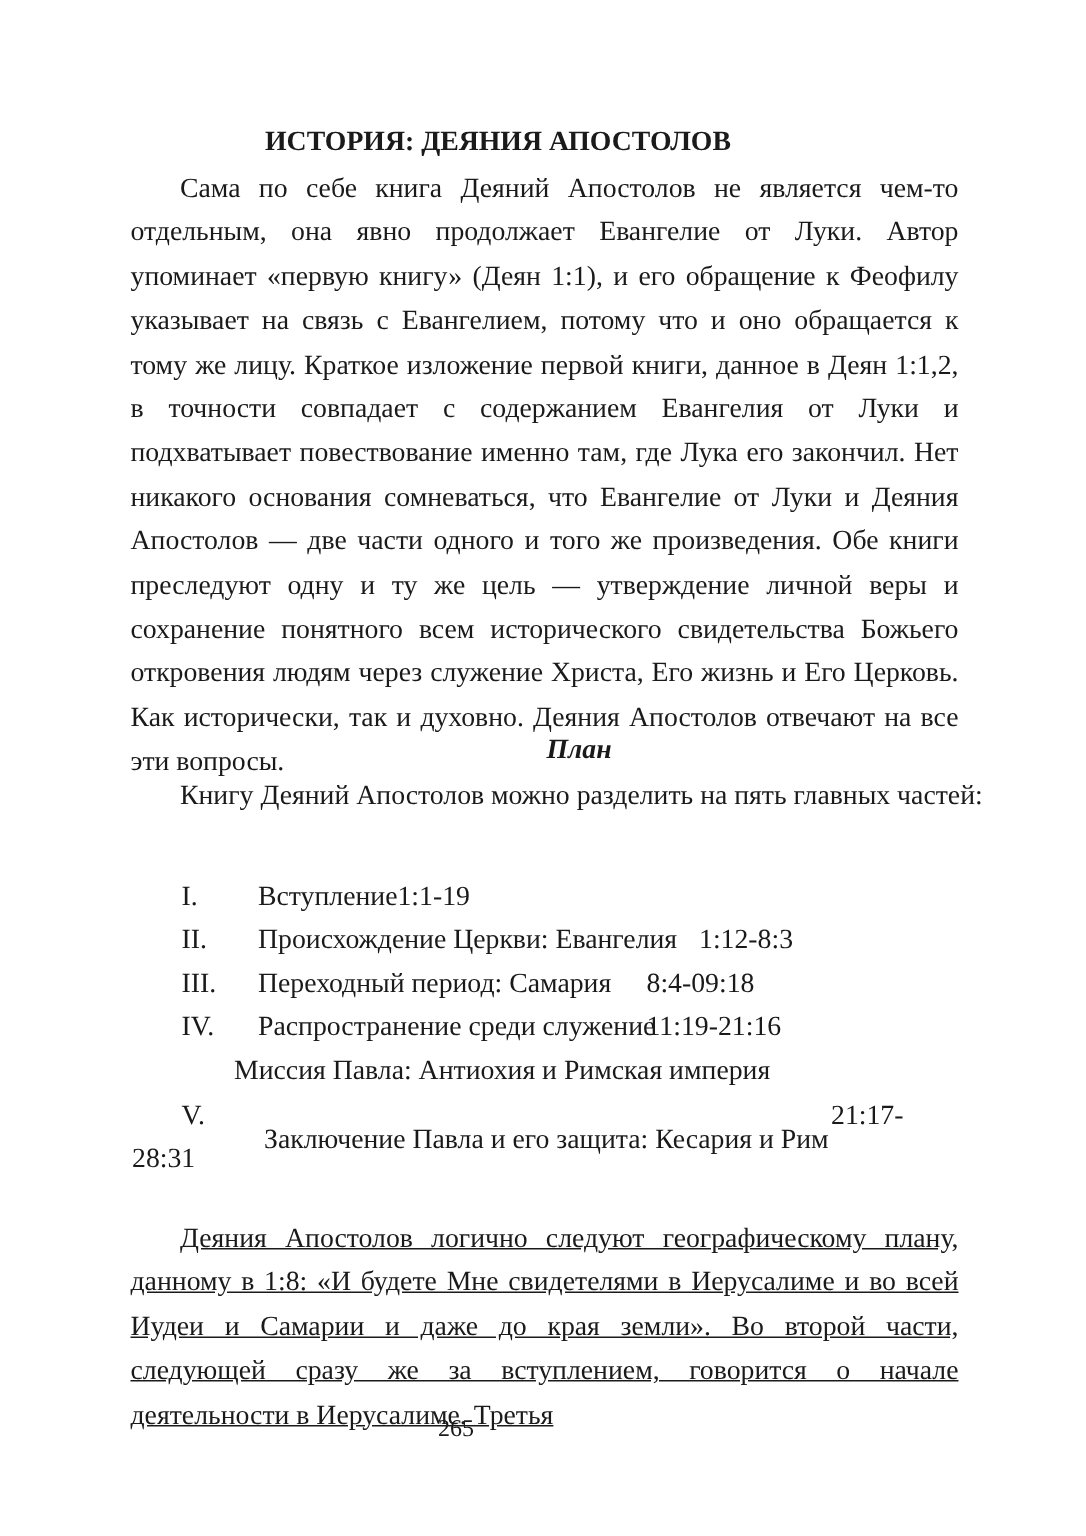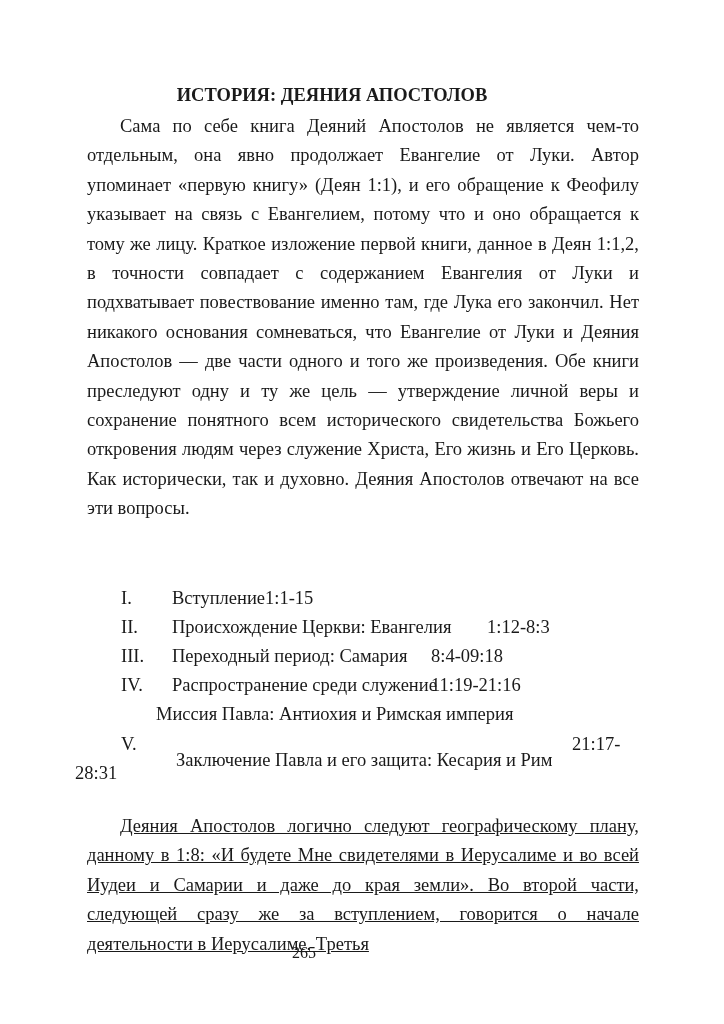--- a/index.html
+++ b/index.html
@@ -83,31 +83,33 @@
   </style>
 </head>
 <body>
 
 <div class="page">
 
   <div class="title">ИСТОРИЯ: ДЕЯНИЯ АПОСТОЛОВ</div>
 
   <p class="para para1">Сама по себе книга Деяний Апостолов не является чем-то отдельным, она явно продолжает Евангелие от Луки. Автор упоминает «первую книгу» (Деян 1:1), и его обращение к Феофилу указывает на связь с Евангелием, потому что и оно обращается к тому же лицу. Краткое изложение первой книги, данное в Деян 1:1,2, в точности совпадает с содержанием Евангелия от Луки и подхватывает повествование именно там, где Лука его закончил. Нет никакого основания сомневаться, что Евангелие от Луки и Деяния Апостолов — две части одного и того же произведения. Обе книги преследуют одну и ту же цель — утверждение личной веры и сохранение понятного всем исторического свидетельства Божьего откровения людям через служение Христа, Его жизнь и Его Церковь. Как исторически, так и духовно. Деяния Апостолов отвечают на все эти вопросы.</p>
 
+  <div class="plan-heading">План</div>
 
+  <div class="plan-intro">Книгу Деяний Апостолов можно разделить на пять главных частей:</div>
 
   <div class="plan-item" style="top:587px;left:0;width:724px;">
     <span class="plan-num">I.</span>
-    <span class="plan-text">Вступление1:1-15</span>
+    <span class="plan-text">Вступление1:1-19</span>
   </div>
 
   <div class="plan-item" style="top:616px;left:0;width:724px;">
     <span class="plan-num">II.</span>
     <span class="plan-text">Происхождение Церкви: Евангелия</span>
-    <span style="position:absolute;left:487px;text-align:center;">1:12-8:3</span>
+    <span style="position:absolute;left:466px;text-align:center;">1:12-8:3</span>
   </div>
 
   <div class="plan-item" style="top:645px;left:0;width:724px;">
     <span class="plan-num">III.</span>
     <span class="plan-text">Переходный период: Самария</span>
     <span style="position:absolute;left:431px;">8:4-09:18</span>
   </div>
 
   <div class="plan-item" style="top:674px;left:0;width:724px;">
     <span class="plan-num">IV.</span>
@@ -115,23 +117,23 @@
     <span style="position:absolute;left:431px;">11:19-21:16</span>
   </div>
 
   <div class="plan-item" style="top:703px;left:0;width:724px;">
     <span style="position:absolute;left:156px;">Миссия Павла: Антиохия и Римская империя</span>
   </div>
 
   <div class="plan-item" style="top:733px;left:0;width:724px;">
     <span style="position:absolute;left:121px;">V.</span>
     <span style="position:absolute;left:176px;margin-top:16px;">Заключение Павла и его защита: Кесария и Рим</span>
-    <span style="position:absolute;left:554px;margin-left:18px;">21:17-</span>
+    <span style="position:absolute;left:554px;">21:17-</span>
   </div>
 
   <div class="plan-item" style="top:762px;left:0;width:724px;">
-    <span style="position:absolute;left:75px;">28:31</span>
+    <span style="position:absolute;left:88px;">28:31</span>
   </div>
 
   <p class="para para2">Деяния Апостолов логично следуют географическому плану, данному в 1:8: «И будете Мне свидетелями в Иерусалиме и во всей Иудеи и Самарии и даже до края земли». Во второй части, следующей сразу же за вступлением, говорится о начале деятельности в Иерусалиме. Третья</p>
 
   <div class="page-number">265</div>
 </div>
 
 </body></html>

